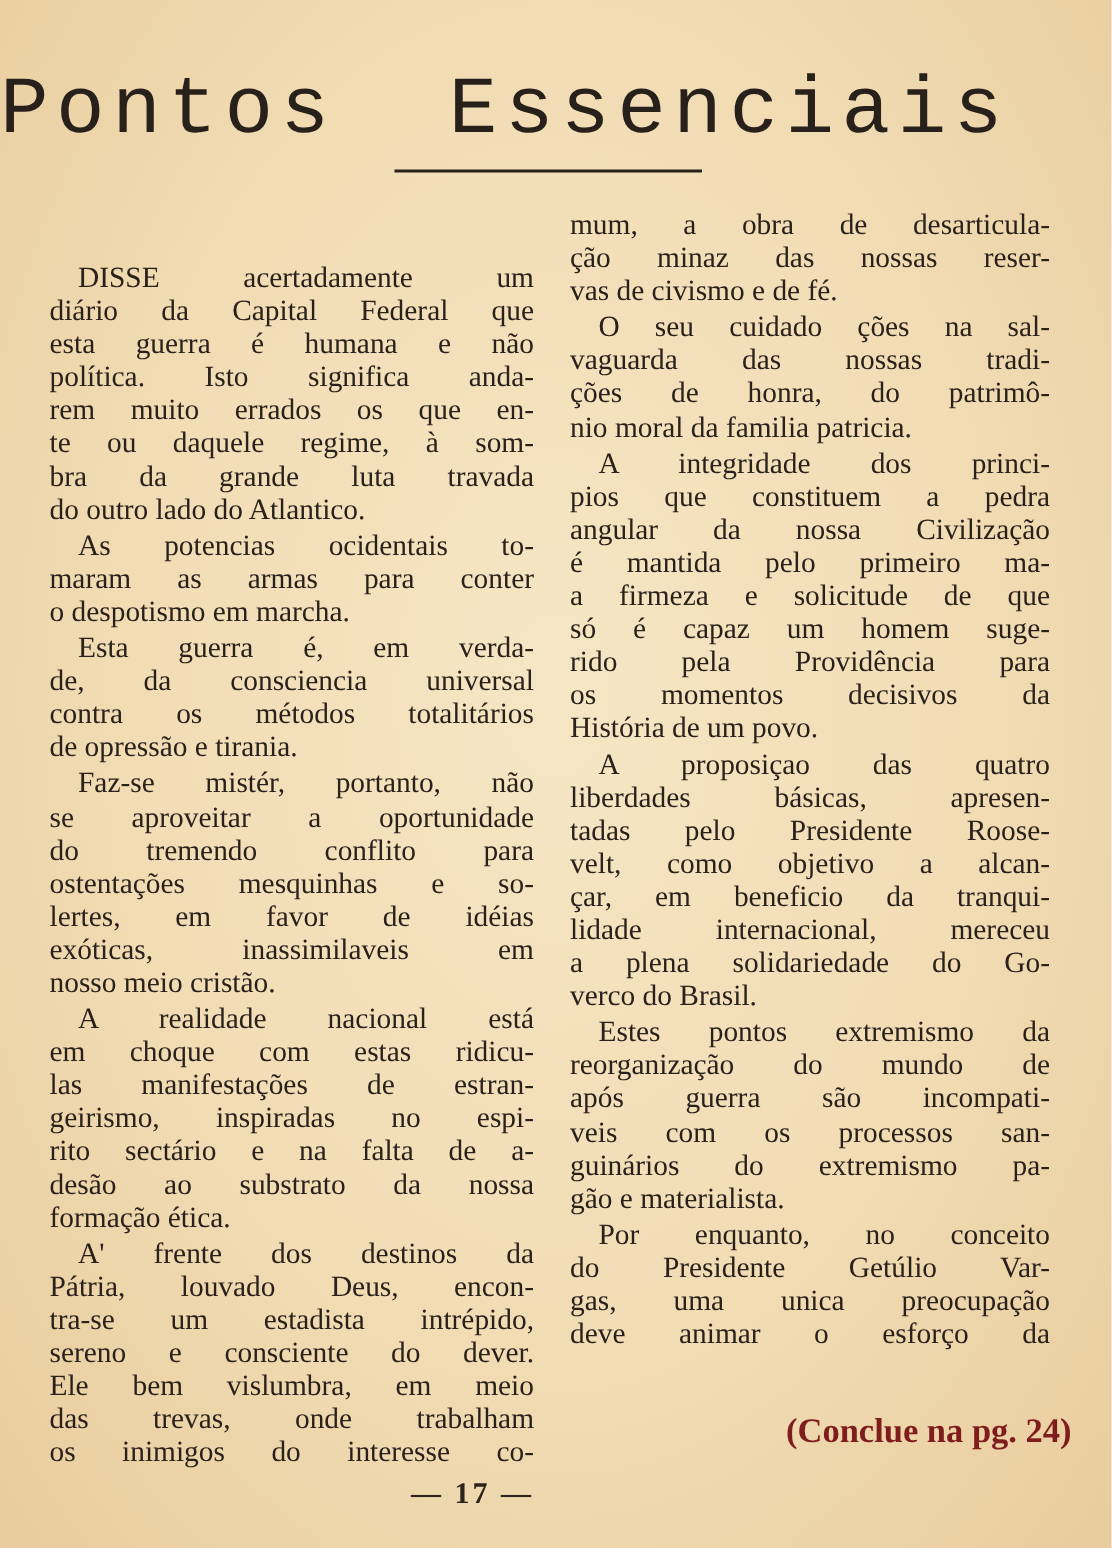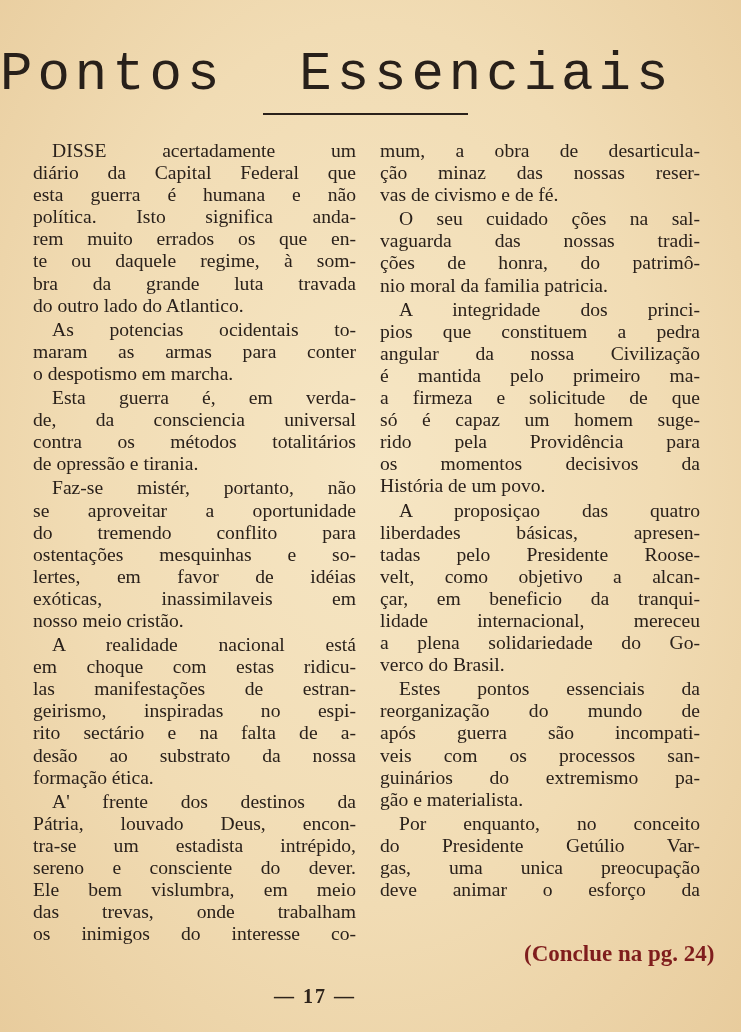--- a/index.html
+++ b/index.html
@@ -23,21 +23,21 @@
   }
   .col {
     position: absolute; top: 140px; width: 323px;
     font-size: 19.6px; line-height: 22.1px;
     text-align: justify;
   }
   .col.left { left: 33px; }
   .col.right { left: 380px; width: 320px; }
   .line { display: block; white-space: nowrap; text-align-last: justify; }
   .line.last { text-align-last: left; }
-  .line.indent { padding-left: 19px; }
+  .line.indent { padding-left: 19px; margin-top: 35px; }
   .line.gap { margin-top: 2px; }
   .footnote {
     position: absolute; left: 524px; top: 941px;
     font-size: 23px; font-weight: bold; color: #7f1d1d;
   }
   .page-number {
     position: absolute; left: 0; width: 630px; top: 985px;
     text-align: center; font-size: 20px; font-weight: bold;
     color: #2e241c; letter-spacing: 2px;
   }
@@ -125,21 +125,21 @@
       <span class="line indent gap">A proposiçao das quatro</span>
       <span class="line">liberdades básicas, apresen-</span>
       <span class="line">tadas pelo Presidente Roose-</span>
       <span class="line">velt, como objetivo a alcan-</span>
       <span class="line">çar, em beneficio da tranqui-</span>
       <span class="line">lidade internacional, mereceu</span>
       <span class="line">a plena solidariedade do Go-</span>
       <span class="line last">verco do Brasil.</span>
     </div>
     <div>
-      <span class="line indent gap">Estes pontos essenciais da</span>
+      <span class="line indent gap">Estes pontos extremismo da</span>
       <span class="line">reorganização do mundo de</span>
       <span class="line">após guerra são incompati-</span>
       <span class="line">veis com os processos san-</span>
       <span class="line">guinários do extremismo pa-</span>
       <span class="line last">gão e materialista.</span>
     </div>
     <div>
       <span class="line indent gap">Por enquanto, no conceito</span>
       <span class="line">do Presidente Getúlio Var-</span>
       <span class="line">gas, uma unica preocupação</span>

